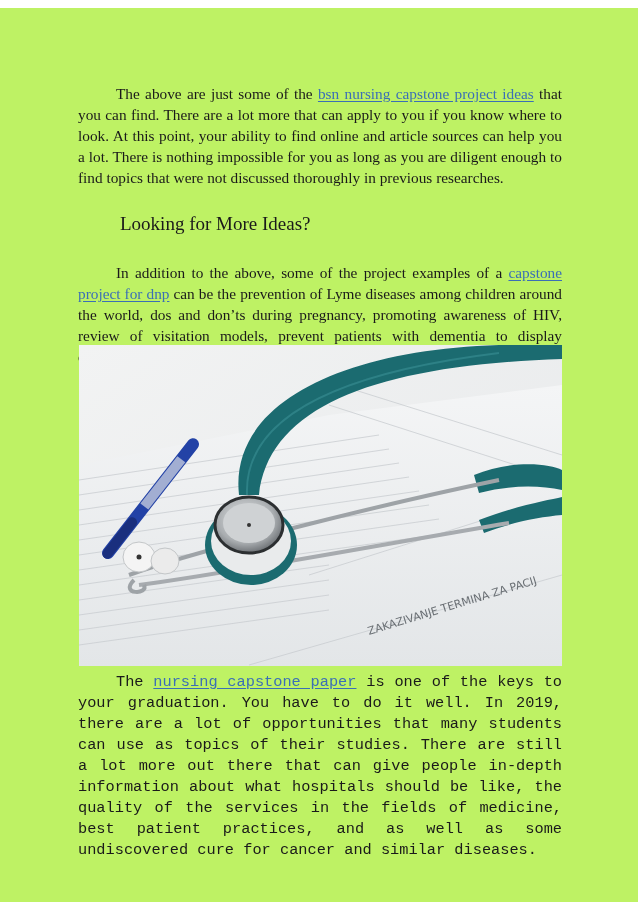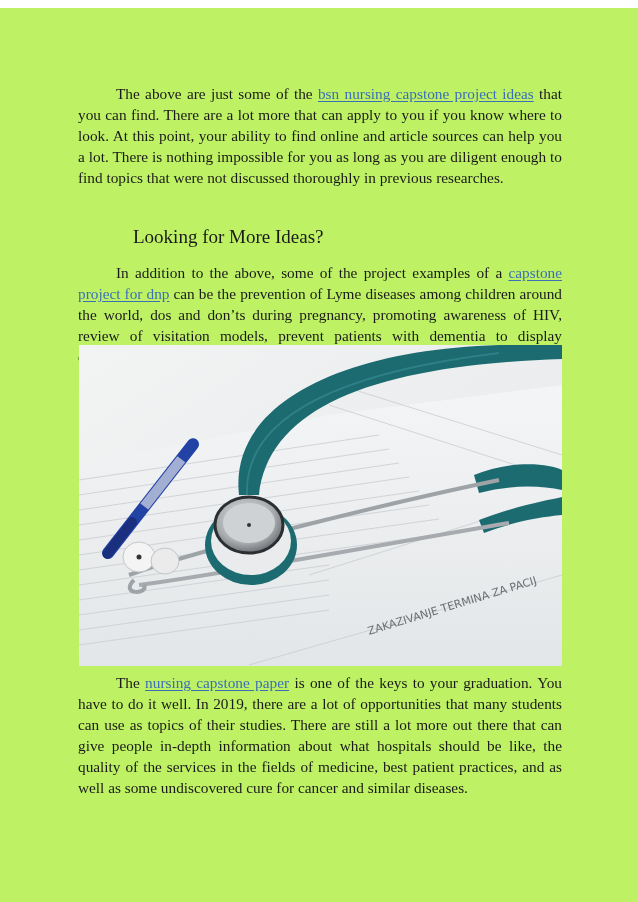--- a/index.html
+++ b/index.html
@@ -3,23 +3,23 @@
 <meta charset="utf-8">
 <style>
   html, body { margin: 0; padding: 0; background: #ffffff; }
   body { width: 638px; height: 902px; position: relative; overflow: hidden;
          font-family: "Liberation Serif", "DejaVu Serif", serif; color: #1a1a1a; }
   .page { position: absolute; left: 0; top: 8px; width: 638px; height: 902px; background: #bef264; }
   .para { position: absolute; left: 78px; width: 484px; font-size: 15.3px; line-height: 21px;
           text-align: justify; text-indent: 38px; margin: 0; }
   .para a { color: #3b6fb6; text-decoration: underline; text-underline-offset: 2px; }
   #p1 { top: 75px; }
-  #h1 { position: absolute; left: 116px; top: 200px; font-size: 19px; font-weight: normal; margin: 17px; line-height: 24px; }
+  #h1 { position: absolute; left: 116px; top: 200px; font-size: 19px; font-weight: normal; margin: 4px; line-height: 24px; }
   #p2 { top: 230px; margin-top: 24px; }
-  #p3 { top: 664px; }
+  #p3 { top: 664px; font-family: Liberation Mono, monospace; }
   .photo { position: absolute; left: 79px; top: 337px; width: 483px; height: 321px; overflow: hidden; background: #eceef0; }
   .photo svg { display: block; }
 </style>
 </head>
 <body>
 
 <div class="page">
 
   <p class="para" id="p1"><span>The above are just some of the </span><a href="#">bsn nursing capstone project ideas</a><span> that you can find. There are a lot more that can apply to you if you know where to look. At this point, your ability to find online and article sources can help you a lot. There is nothing impossible for you as long as you are diligent enough to find topics that were not discussed thoroughly in previous researches.</span></p>
 

